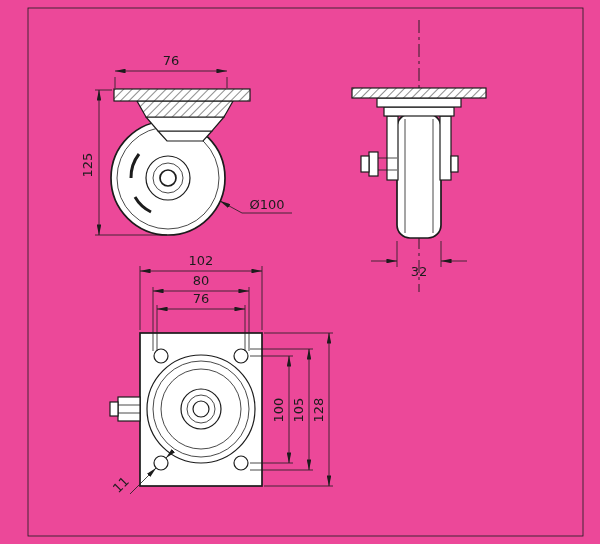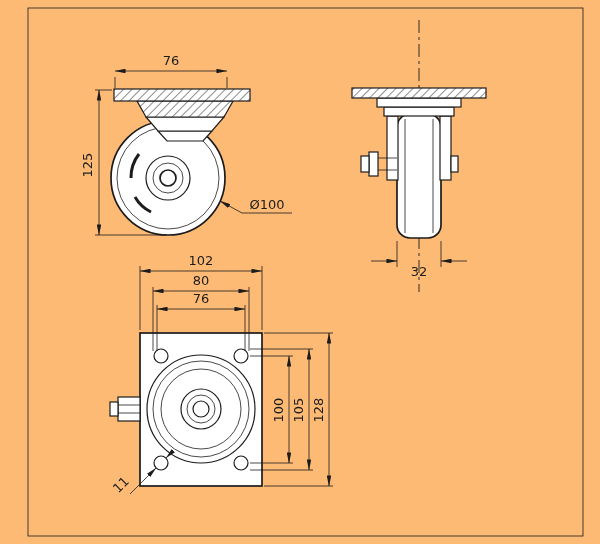--- a/index.html
+++ b/index.html
@@ -1,16 +1,16 @@
 <!DOCTYPE html>
 <html><head>
 <meta charset="utf-8">
 <style>
   html,body{margin:0;padding:0;background:#fff;}
-  .page{width:600px;height:544px;background:#fdba74;position:relative;overflow:hidden;
+  .page{width:600px;height:544px;background:#ec4899;position:relative;overflow:hidden;
         font-family:"DejaVu Sans", sans-serif;}
   svg{display:block;}
   .ln{stroke:#1c1c1c;fill:none;}
   .f{fill:#ffffff;stroke:#1c1c1c;}
   .hf{fill:url(#hatch);stroke:#1c1c1c;}
   .w1{stroke-width:0.8;}
   .w2{stroke-width:1.2;}
   .w3{stroke-width:1.7;}
   .dim{stroke:#1c1c1c;stroke-width:0.8;fill:none;}
   .center{stroke:#1c1c1c;stroke-width:0.9;fill:none;stroke-dasharray:13 4 3 4;}

